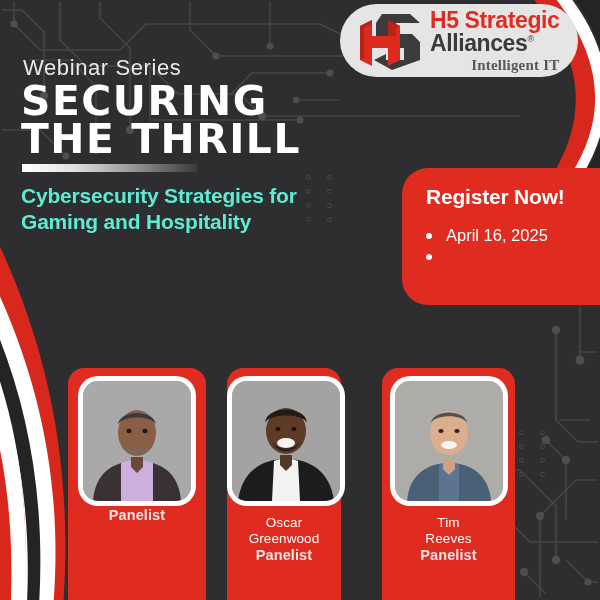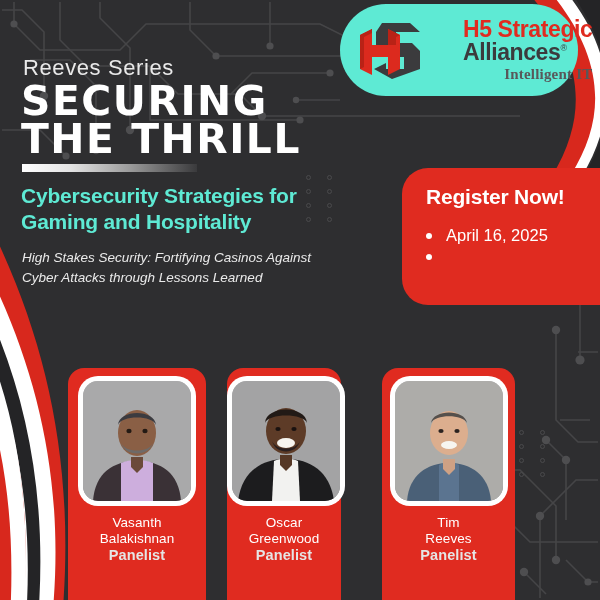--- a/index.html
+++ b/index.html
@@ -27,25 +27,25 @@
     width: 5px; height: 5px; border-radius: 50%;
     border: 1.3px solid #4a4a4c; box-sizing: border-box;
     display: block;
   }
   #dotgrid-mid { left: 306px; top: 175px; grid-template-columns: repeat(2, 5px); }
   #dotgrid-right { left: 519px; top: 430px; grid-template-columns: repeat(2, 5px); }
 
   
   #logo-pill {
     position: absolute; left: 340px; top: 4px;
-    width: 238px; height: 92px;
-    background: #5eead4;
+    width: 238px; height: 73px;
+    background: #e5e5e5;
     border-radius: 48px;
     z-index: 6;
-    display: flex; align-items: center; gap: 33px;
+    display: flex; align-items: center;
   }
   #logo-mark { margin-left: 12px; flex: 0 0 auto; }
   #logo-words {
     margin-left: 4px; line-height: 1.0;
   }
   #logo-line1 {
     font-size: 23px; font-weight: bold; color: #e02b20;
     letter-spacing: -0.4px; white-space: nowrap;
   }
   #logo-line2 {
@@ -278,28 +278,27 @@
     </svg>
     <div id="logo-words">
       <div id="logo-line1">H5 Strategic</div>
       <div id="logo-line2">
         <span>Alliances</span><span id="logo-reg">®</span>
       </div>
       <div id="logo-tag">Intelligent IT</div>
     </div>
   </div>
 
-  <div id="eyebrow">Reeves Series</div>
+  <div id="eyebrow">Webinar Series</div>
   <div id="title-main">
     <span class="tl">Securing</span>
     <span class="tl">The Thrill</span>
   </div>
   <div id="title-rule"></div>
   <div id="subhead">Cybersecurity Strategies for Gaming and Hospitality</div>
-  <div id="deck">High Stakes Security: Fortifying Casinos Against Cyber Attacks through Lessons Learned</div>
 
 
   <div id="register-panel">
     <div id="register-title">Register Now!</div>
     <ul id="register-list">
       <li>
         <span class="b"></span>
         <span>April 16, 2025</span>
       </li>
       <li>
@@ -316,24 +315,20 @@
           <path d="M10 120 C 12 92, 30 80, 54 80 C 78 80, 96 92, 98 120 Z" fill="#3a3136"></path>
           <path d="M38 120 L38 82 C 46 78, 62 78, 70 82 L 70 120 Z" fill="#cdaedd"></path>
           <path d="M48 76 L60 76 L60 86 L54 92 L48 86 Z" fill="#6b4a3a"></path>
           <ellipse cx="54" cy="52" rx="19" ry="23" fill="#8a5f45"></ellipse>
           <path d="M35 44 C 36 28, 72 28, 73 44 C 70 34, 38 34, 35 44 Z" fill="#3b3b40"></path>
           <path d="M38 62 C 42 76, 66 76, 70 62 C 66 72, 42 72, 38 62 Z" fill="#6e6a68"></path>
           <ellipse cx="46" cy="50" rx="2.6" ry="2.2" fill="#241a14"></ellipse>
           <ellipse cx="62" cy="50" rx="2.6" ry="2.2" fill="#241a14"></ellipse>
         </svg>
       </div>
-    </div>
-    <div class="pname">
-      <div>Vasanth</div>
-      <div>Balakishnan</div>
     </div>
     <div class="prole">Panelist</div>
   </div>
 
   <div class="pcard" id="pcard-1">
     <div class="pframe">
       <div class="pphoto">
         <svg width="100%" height="100%" viewBox="0 0 108 120" preserveAspectRatio="xMidYMid slice">
           <rect width="108" height="120" fill="#a3a3a4"></rect>
           <path d="M6 120 C 10 90, 30 78, 54 78 C 78 78, 98 90, 102 120 Z" fill="#1c1c1e"></path>

